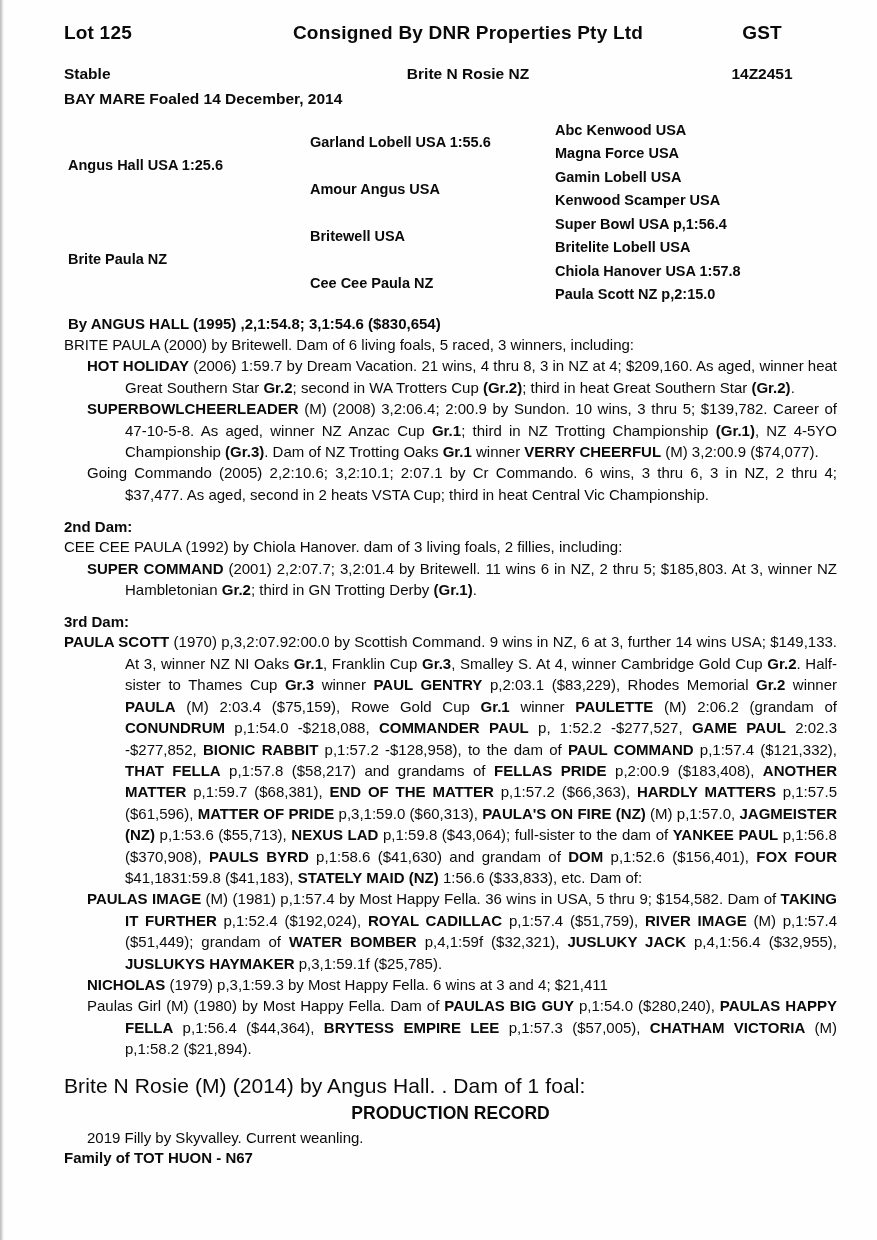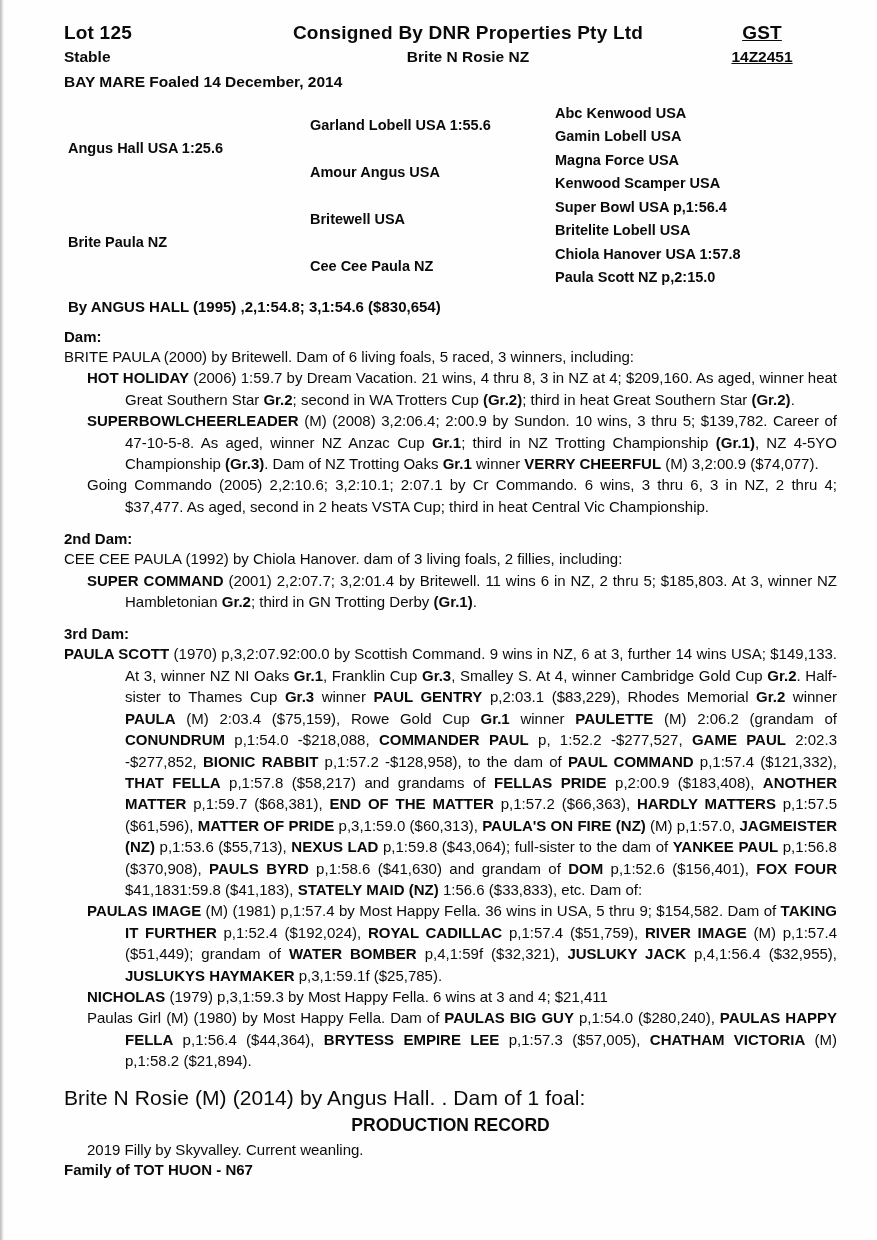--- a/index.html
+++ b/index.html
@@ -22,27 +22,27 @@
     pointer-events: none;
   }
   .page {
     padding: 22px 40px 0 64px;
   }
 
   
   .hdr {
     display: grid;
     grid-template-columns: 185px 1fr 150px;
-    row-gap: 4px;
+    row-gap: 21px;
     align-items: baseline;
   }
   .hdr .big { font-size: 19px; font-weight: bold; letter-spacing: 0.2px; }
   .hdr .mid { font-size: 15.5px; font-weight: bold; }
   .hdr .c { text-align: center; }
-  .hdr .r { text-align: center; text-decoration: underline; }
+  .hdr .r { text-align: center; }
   .foaled-line {
     text-align: left;
     font-size: 15.5px;
     font-weight: bold;
     margin-top: 7px;
   }
 
   
   .ped {
     display: flex;
@@ -133,34 +133,33 @@
         <div class="ped-cell">Brite Paula NZ</div>
       </div>
     <div class="ped-col g2">
         <div class="ped-cell">Garland Lobell USA 1:55.6</div>
         <div class="ped-cell">Amour Angus USA</div>
         <div class="ped-cell">Britewell USA</div>
         <div class="ped-cell">Cee Cee Paula NZ</div>
       </div>
     <div class="ped-col g3">
         <div class="ped-cell">Abc Kenwood USA</div>
+        <div class="ped-cell">Magna Force USA</div>
         <div class="ped-cell">Gamin Lobell USA</div>
-        <div class="ped-cell">Magna Force USA</div>
         <div class="ped-cell">Kenwood Scamper USA</div>
         <div class="ped-cell">Super Bowl USA p,1:56.4</div>
         <div class="ped-cell">Britelite Lobell USA</div>
         <div class="ped-cell">Chiola Hanover USA 1:57.8</div>
         <div class="ped-cell">Paula Scott NZ p,2:15.0</div>
       </div>
   </div>
 
   <div class="sire-note">By ANGUS HALL (1995) ,2,1:54.8; 3,1:54.6 ($830,654)</div>
 
   <div class="sections">
-      <div class="sec-heading">Dam:</div>
       <p class="para ind0"><span>BRITE PAULA (2000) by Britewell. Dam of 6 living foals, 5 raced, 3 winners, including:</span></p>
       <p class="para ind1"><span class="bold">HOT HOLIDAY</span><span> (2006) 1:59.7 by Dream Vacation. 21 wins, 4 thru 8, 3 in NZ at 4; $209,160. As aged, winner heat Great Southern Star </span><span class="bold">Gr.2</span><span>; second in WA Trotters Cup </span><span class="bold">(Gr.2)</span><span>; third in heat Great Southern Star </span><span class="bold">(Gr.2)</span><span>.</span></p>
       <p class="para ind1"><span class="bold">SUPERBOWLCHEERLEADER</span><span> (M) (2008) 3,2:06.4; 2:00.9 by Sundon. 10 wins, 3 thru 5; $139,782. Career of 47-10-5-8. As aged, winner NZ Anzac Cup </span><span class="bold">Gr.1</span><span>; third in NZ Trotting Championship </span><span class="bold">(Gr.1)</span><span>, NZ 4-5YO Championship </span><span class="bold">(Gr.3)</span><span>. Dam of NZ Trotting Oaks </span><span class="bold">Gr.1</span><span> winner </span><span class="bold">VERRY CHEERFUL</span><span> (M) 3,2:00.9 ($74,077).</span></p>
       <p class="para ind1"><span>Going Commando (2005) 2,2:10.6; 3,2:10.1; 2:07.1 by Cr Commando. 6 wins, 3 thru 6, 3 in NZ, 2 thru 4; $37,477. As aged, second in 2 heats VSTA Cup; third in heat Central Vic Championship.</span></p>
       <div class="sec-heading">2nd Dam:</div>
       <p class="para ind0"><span>CEE CEE PAULA (1992) by Chiola Hanover. dam of 3 living foals, 2 fillies, including:</span></p>
       <p class="para ind1"><span class="bold">SUPER COMMAND</span><span> (2001) 2,2:07.7; 3,2:01.4 by Britewell. 11 wins 6 in NZ, 2 thru 5; $185,803. At 3, winner NZ Hambletonian </span><span class="bold">Gr.2</span><span>; third in GN Trotting Derby </span><span class="bold">(Gr.1)</span><span>.</span></p>
       <div class="sec-heading">3rd Dam:</div>
       <p class="para ind0"><span class="bold">PAULA SCOTT</span><span> (1970) p,3,2:07.92:00.0 by Scottish Command. 9 wins in NZ, 6 at 3, further 14 wins USA; $149,133. At 3, winner NZ NI Oaks </span><span class="bold">Gr.1</span><span>, Franklin Cup </span><span class="bold">Gr.3</span><span>, Smalley S. At 4, winner Cambridge Gold Cup </span><span class="bold">Gr.2</span><span>. Half-sister to Thames Cup </span><span class="bold">Gr.3</span><span> winner </span><span class="bold">PAUL GENTRY</span><span> p,2:03.1 ($83,229), Rhodes Memorial </span><span class="bold">Gr.2</span><span> winner </span><span class="bold">PAULA</span><span> (M) 2:03.4 ($75,159), Rowe Gold Cup </span><span class="bold">Gr.1</span><span> winner </span><span class="bold">PAULETTE</span><span> (M) 2:06.2 (grandam of </span><span class="bold">CONUNDRUM</span><span> p,1:54.0 -$218,088, </span><span class="bold">COMMANDER PAUL</span><span> p, 1:52.2 -$277,527, </span><span class="bold">GAME PAUL</span><span> 2:02.3 -$277,852, </span><span class="bold">BIONIC RABBIT</span><span> p,1:57.2 -$128,958), to the dam of </span><span class="bold">PAUL COMMAND</span><span> p,1:57.4 ($121,332), </span><span class="bold">THAT FELLA</span><span> p,1:57.8 ($58,217) and grandams of </span><span class="bold">FELLAS PRIDE</span><span> p,2:00.9 ($183,408), </span><span class="bold">ANOTHER MATTER</span><span> p,1:59.7 ($68,381), </span><span class="bold">END OF THE MATTER</span><span> p,1:57.2 ($66,363), </span><span class="bold">HARDLY MATTERS</span><span> p,1:57.5 ($61,596), </span><span class="bold">MATTER OF PRIDE</span><span> p,3,1:59.0 ($60,313), </span><span class="bold">PAULA'S ON FIRE (NZ)</span><span> (M) p,1:57.0, </span><span class="bold">JAGMEISTER (NZ)</span><span> p,1:53.6 ($55,713), </span><span class="bold">NEXUS LAD</span><span> p,1:59.8 ($43,064); full-sister to the dam of </span><span class="bold">YANKEE PAUL</span><span> p,1:56.8 ($370,908), </span><span class="bold">PAULS BYRD</span><span> p,1:58.6 ($41,630) and grandam of </span><span class="bold">DOM</span><span> p,1:52.6 ($156,401), </span><span class="bold">FOX FOUR</span><span> $41,1831:59.8 ($41,183), </span><span class="bold">STATELY MAID (NZ)</span><span> 1:56.6 ($33,833), etc. Dam of:</span></p>
       <p class="para ind1"><span class="bold">PAULAS IMAGE</span><span> (M) (1981) p,1:57.4 by Most Happy Fella. 36 wins in USA, 5 thru 9; $154,582. Dam of </span><span class="bold">TAKING IT FURTHER</span><span> p,1:52.4 ($192,024), </span><span class="bold">ROYAL CADILLAC</span><span> p,1:57.4 ($51,759), </span><span class="bold">RIVER IMAGE</span><span> (M) p,1:57.4 ($51,449); grandam of </span><span class="bold">WATER BOMBER</span><span> p,4,1:59f ($32,321), </span><span class="bold">JUSLUKY JACK</span><span> p,4,1:56.4 ($32,955), </span><span class="bold">JUSLUKYS HAYMAKER</span><span> p,3,1:59.1f ($25,785).</span></p>

